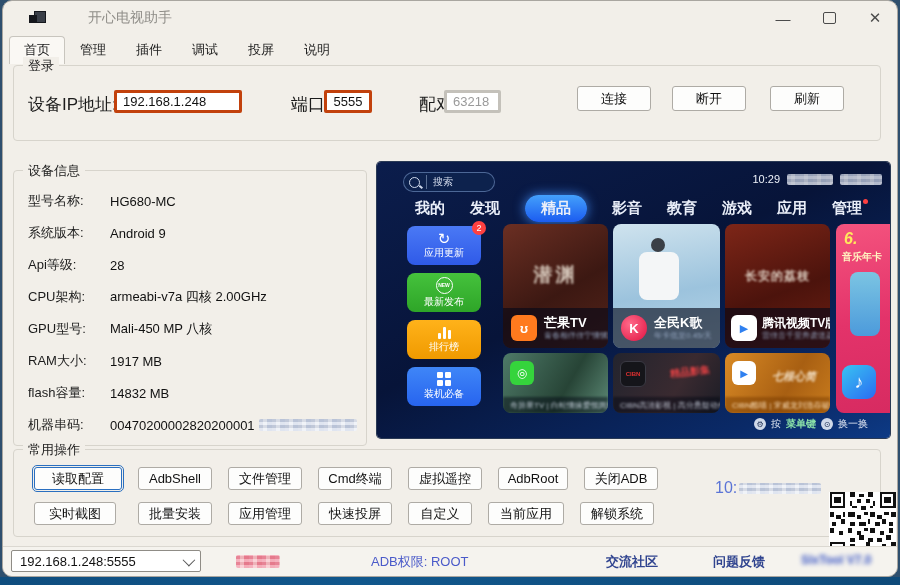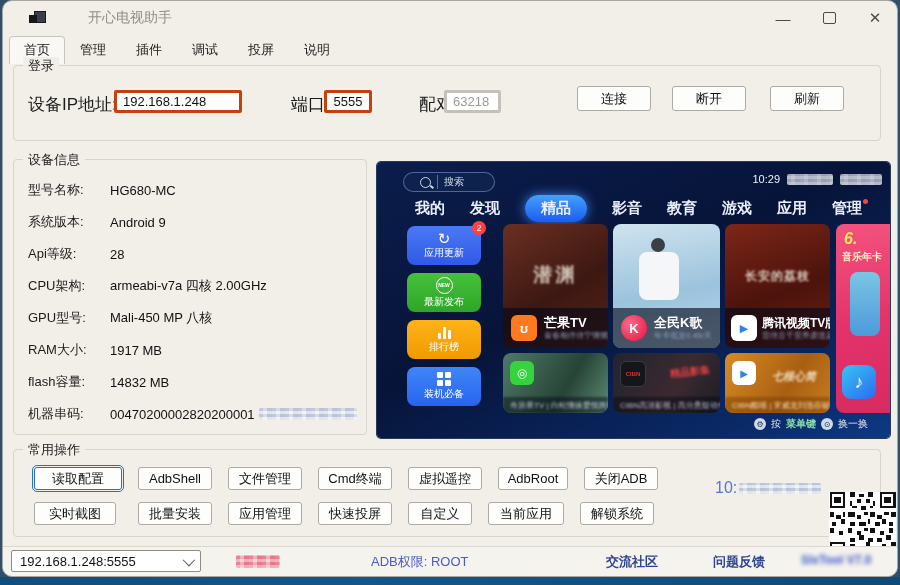--- a/index.html
+++ b/index.html
@@ -40,21 +40,21 @@
     background:repeating-linear-gradient(0deg,rgba(255,255,255,.45) 0 3px,rgba(0,0,0,.06) 3px 6px),
       repeating-linear-gradient(90deg,#ccd4e6 0 4px,#e4e9f3 4px 8px,#c5cfe4 8px 13px);}
   .cz.red{background:repeating-linear-gradient(0deg,rgba(255,255,255,.35) 0 3px,rgba(0,0,0,.04) 3px 6px),
       repeating-linear-gradient(90deg,#f0899c 0 4px,#f7b9c0 4px 8px,#ee7f92 8px 13px);}
   .blurtxt{filter:blur(2px);}
   .blurtxt2{filter:blur(1.1px);opacity:.85;}
   
   .tv{position:absolute;left:374px;top:161px;width:513px;height:276px;border-radius:4px;overflow:hidden;
     background:linear-gradient(155deg,#0b1d4c 0%,#071439 45%,#0a2a68 85%,#0d3a85 100%);box-shadow:0 0 0 1px #2a3a55;}
   .tv-search{position:absolute;left:26px;top:10px;width:92px;height:20px;border-radius:11px;
-    background:rgba(16,38,82,.65);border:1px solid rgba(130,160,210,.55);display:flex;align-items:center;gap:6px;padding:0 16px;box-sizing:border-box;}
+    background:rgba(16,38,82,.65);border:1px solid rgba(130,160,210,.55);display:flex;align-items:center;gap:6px;padding:0 5px;box-sizing:border-box;}
   .mag{width:9px;height:9px;border:1.5px solid #cfd9ec;border-radius:50%;position:relative;flex:0 0 auto;}
   .mag::after{content:"";position:absolute;width:4px;height:1.5px;background:#cfd9ec;right:-4px;bottom:-1px;transform:rotate(40deg);}
   .tv-search .txt{font-size:10px;color:#d7dfef;border-left:1px solid rgba(170,190,220,.5);padding-left:6px;}
   .tv-status{position:absolute;right:8px;top:11px;display:flex;align-items:center;gap:7px;}
   .tv-time{color:#eef2fa;font-size:11px;}
   .tv-nav{position:absolute;left:38px;top:33px;display:flex;align-items:center;gap:25px;}
   .tv-nav .it{color:#e9eef8;font-size:15px;font-weight:bold;white-space:nowrap;}
   .tv-nav .it.pill{background:linear-gradient(180deg,#44a0fb,#1b5cf0);border-radius:15px;padding:4px 16px;
     box-shadow:0 0 12px rgba(64,140,250,.9);}
   .tv-nav .dot{display:inline-block;width:5px;height:5px;background:#ff4040;border-radius:50%;vertical-align:top;margin-left:1px;}
@@ -132,21 +132,21 @@
     <input class="inp" style="left: 100px; top: 24px; width: 128px;" value="192.168.1.248">
     <span class="lbl" style="position:absolute;left:277px;top:27px;">端口:</span>
     <input class="inp center" style="left: 310px; top: 24px; width: 48px;" value="5555">
     <span class="lbl" style="position:absolute;left:405px;top:27px;">配对码:</span>
     <input class="inp ghost" style="left: 430px; top: 24px; width: 57px;" value="63218">
     <div class="btn abs" style="left:563px;">连接</div>
     <div class="btn abs" style="left:658px;">断开</div>
     <div class="btn abs" style="left:756px;">刷新</div>
   </div>
 
-  <div class="grp" style="left:10px;top:158px;width:354px;height:276px;padding-left:16px;">
+  <div class="grp" style="left:10px;top:169px;width:354px;height:276px;padding-left:16px;">
     <span class="legend">设备信息</span>
     <div class="dev-rows">
       <div class="dev-row">
           <span class="k">型号名称:</span>
           <span class="v">HG680-MC</span>
         </div>
       <div class="dev-row">
           <span class="k">系统版本:</span>
           <span class="v">Android 9</span>
         </div>

